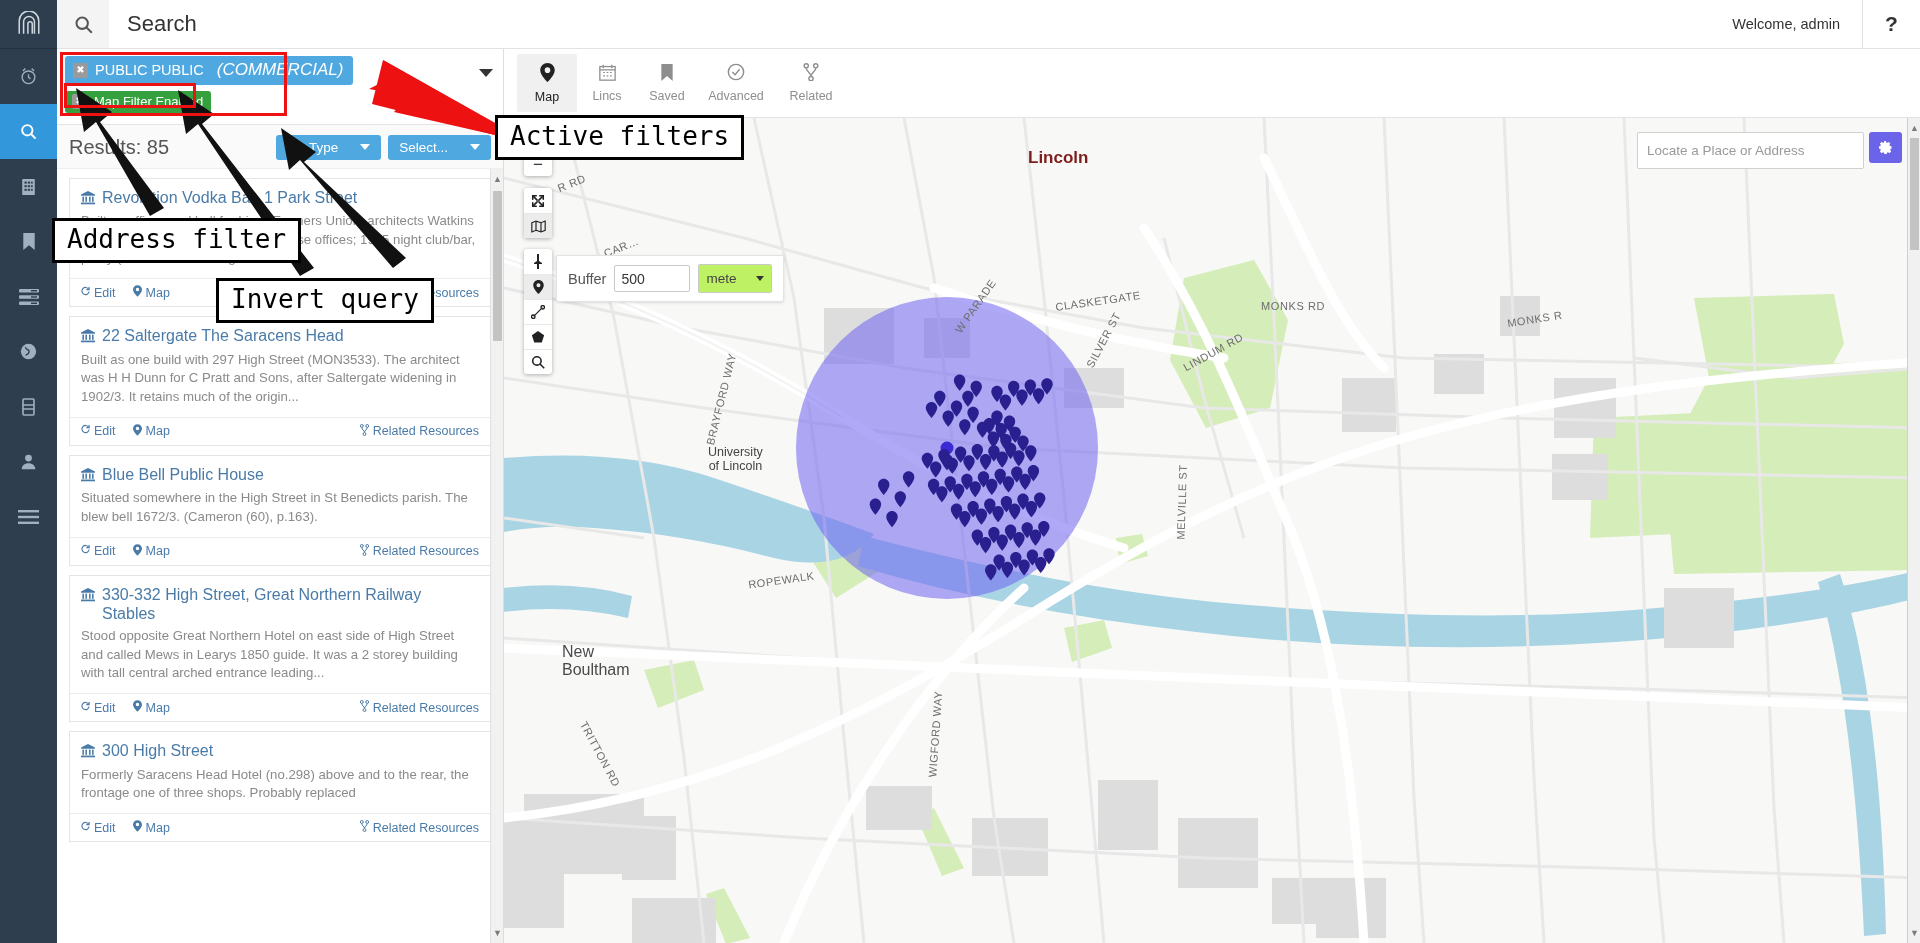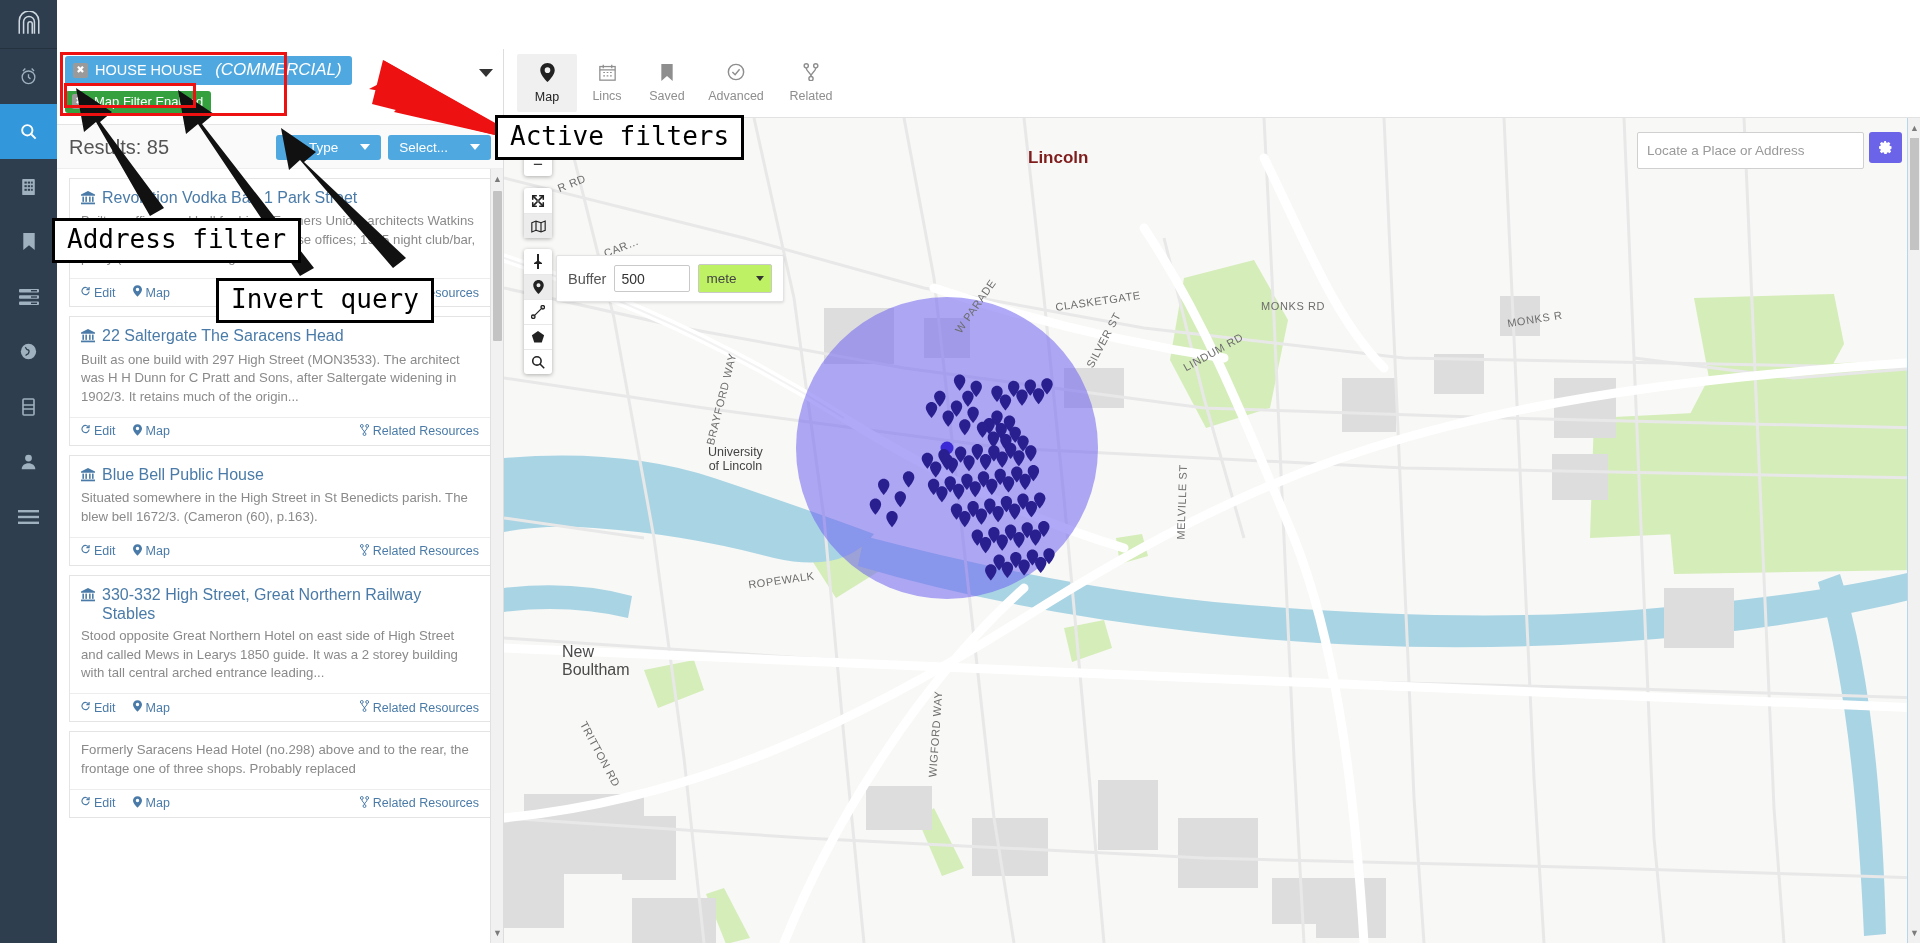--- a/index.html
+++ b/index.html
@@ -329,27 +329,39 @@
     </div>
     <div class="rail-item">
       <svg width="21" height="14" viewBox="0 0 21 14" fill="#9fb0bf">
         <rect x="0" y="0" width="21" height="2.4"></rect>
           <rect x="0" y="5.8" width="21" height="2.4"></rect>
           <rect x="0" y="11.6" width="21" height="2.4"></rect>
       </svg>
     </div>
   </div>
 
+  <div class="topbar">
+    <div class="topbar-searchicon">
+      <svg width="21" height="21" viewBox="0 0 24 24" fill="none" stroke="#555" stroke-width="2.3">
+        <circle cx="10.5" cy="10.5" r="6.5"></circle>
+          <path d="M15.5 15.5L21.5 21.5"></path>
+      </svg>
+    </div>
+    <div class="topbar-title">Search</div>
+    <div class="topbar-spacer"></div>
+    <div class="topbar-welcome">Welcome, admin</div>
+    <div class="topbar-help">?</div>
+  </div>
 
   <div class="leftpanel">
 
     <div class="filterbar">
       <div class="chip blue">
         <span class="chip-x">✖</span>
-        <span>HOUSE HOUSE</span>
+        <span>PUBLIC PUBLIC</span>
         <span class="chip-sub">(COMMERCIAL)</span>
       </div>
       <div style="height:1px"></div>
       <div class="chip green">
         <span class="chip-x">✖</span>
         <span>Map Filter Enabled</span>
       </div>
       <div class="filter-caret"></div>
     </div>
 
@@ -527,20 +539,31 @@
                     <circle cx="8" cy="2" r="1.6"></circle>
                     <circle cx="5" cy="11" r="1.6"></circle>
                     <path d="M2 3.6c0 3 3 3 3 5.6M8 3.6c0 3-3 3-3 5.6"></path>
                   </svg></span>
                 <span>Related Resources</span>
               </a>
             </div>
           </div>
           <div class="card">
             <div class="card-body">
+              <div class="card-title">
+                <span class="bankicon"><svg width="14" height="14" viewBox="0 0 16 16" fill="#4a7ba8">
+                    <path d="M8 0L16 4v1.4H0V4z"></path>
+                    <rect x="1.6" y="6.4" width="1.8" height="6"></rect>
+                    <rect x="5" y="6.4" width="1.8" height="6"></rect>
+                    <rect x="9.2" y="6.4" width="1.8" height="6"></rect>
+                    <rect x="12.6" y="6.4" width="1.8" height="6"></rect>
+                    <rect x="0" y="13.2" width="16" height="2"></rect>
+                  </svg></span>
+                <span>300 High Street</span>
+              </div>
               <div class="card-desc">Formerly Saracens Head Hotel (no.298) above and to the rear, the frontage one of three shops. Probably replaced</div>
             </div>
             <div class="card-foot">
               <a>
                 <span><svg width="9" height="11" viewBox="0 0 10 12" fill="none" stroke="#4a7ba8" stroke-width="1.3">
                     <path d="M8.5 3.5A4 4 0 1 0 9 6"></path>
                     <path d="M9 1v3H6"></path>
                   </svg></span>
                 <span>Edit</span>
               </a>

